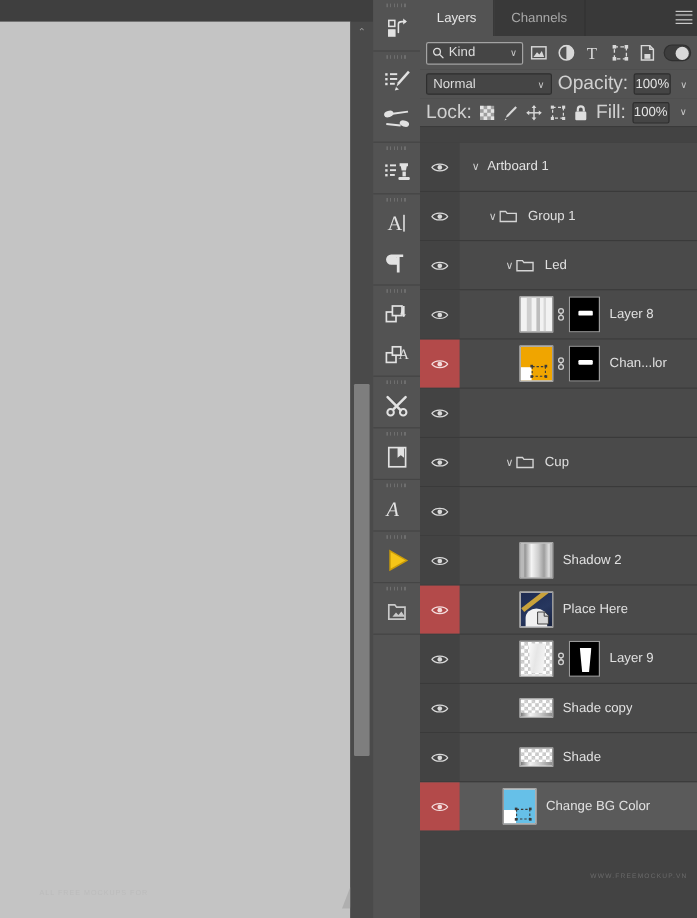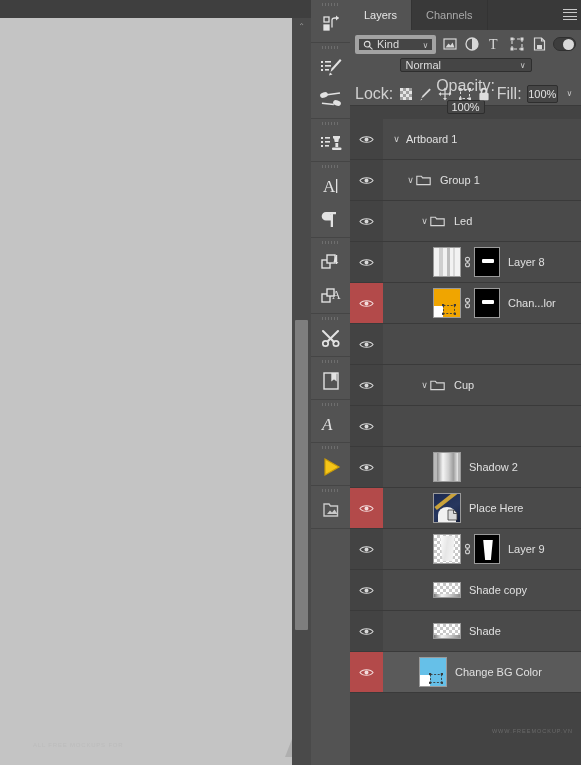--- a/index.html
+++ b/index.html
@@ -48,31 +48,31 @@
   #tabbar { position:relative; height:30px; background:#393939; display:flex; align-items:stretch; }
   .tab { display:flex; align-items:center; padding:0 14px; font-size:11px; color:#a9a9a9;
       border-right:1px solid #333; }
   .tab.active { background:#535353; color:#e6e6e6; }
   #panel-menu-icon { position:absolute; right:4px; top:9px; width:14px; height:11px;
       display:flex; flex-direction:column; justify-content:space-between; }
   #panel-menu-icon i { display:block; height:1px; background:#c9c9c9; }
 
   
   #filter-row { height:28px; background:#535353; display:flex; align-items:center; padding:0 5px; gap:4px; }
-  #kind-select { width:90px; height:19px; background:#454545; border:4px solid #a3a3a3;
-      border-radius:2px; display:flex; align-items:flex-end; padding:0 4px; gap:4px; color:#dcdcdc; font-size:11px;}
+  #kind-select { width:90px; height:19px; background:#454545; border:1px solid #a3a3a3;
+      border-radius:2px; display:flex; align-items:center; padding:0 4px; gap:4px; color:#dcdcdc; font-size:11px;}
   #kind-select .chev { margin-left:auto; color:#c6c6c6; font-size:8px; }
   .filter-icon { width:21px; height:21px; display:flex; align-items:center; justify-content:center; color:#d8d8d8; }
   #filter-toggle { margin-left:auto; width:26px; height:14px; background:#3d3d3d; border-radius:8px;
       position:relative; border:1px solid #2f2f2f; }
   #filter-toggle .knob { position:absolute; right:1px; top:1px; width:11px; height:11px;
       border-radius:50%; background:#d9d9d9; }
 
   
-  #blend-row { height:24px; background:#535353; display:flex; align-items:center; padding:0 5px; gap:5px;flex-direction:column; }
+  #blend-row { height:24px; background:#535353; display:flex; align-items:center; padding:0 5px; gap:5px; }
   #blend-select { width:132px; height:18px; background:#454545; border:1px solid #2e2e2e; border-radius:2px;
       display:flex; align-items:center; padding:0 5px; color:#dcdcdc; }
   #blend-select .chev { margin-left:auto; font-size:8px; color:#c6c6c6; }
   .small-label { color:#d0d0d0; font-size:16px; white-space:nowrap; }
   .num-box { width:38px; height:18px; background:#454545; border:1px solid #2e2e2e; border-radius:2px;
       display:flex; align-items:center; justify-content:center; color:#e2e2e2; }
   .num-chev { width:16px; height:18px; display:flex; align-items:center; justify-content:center;
       color:#c6c6c6; font-size:8px; }
 
   

